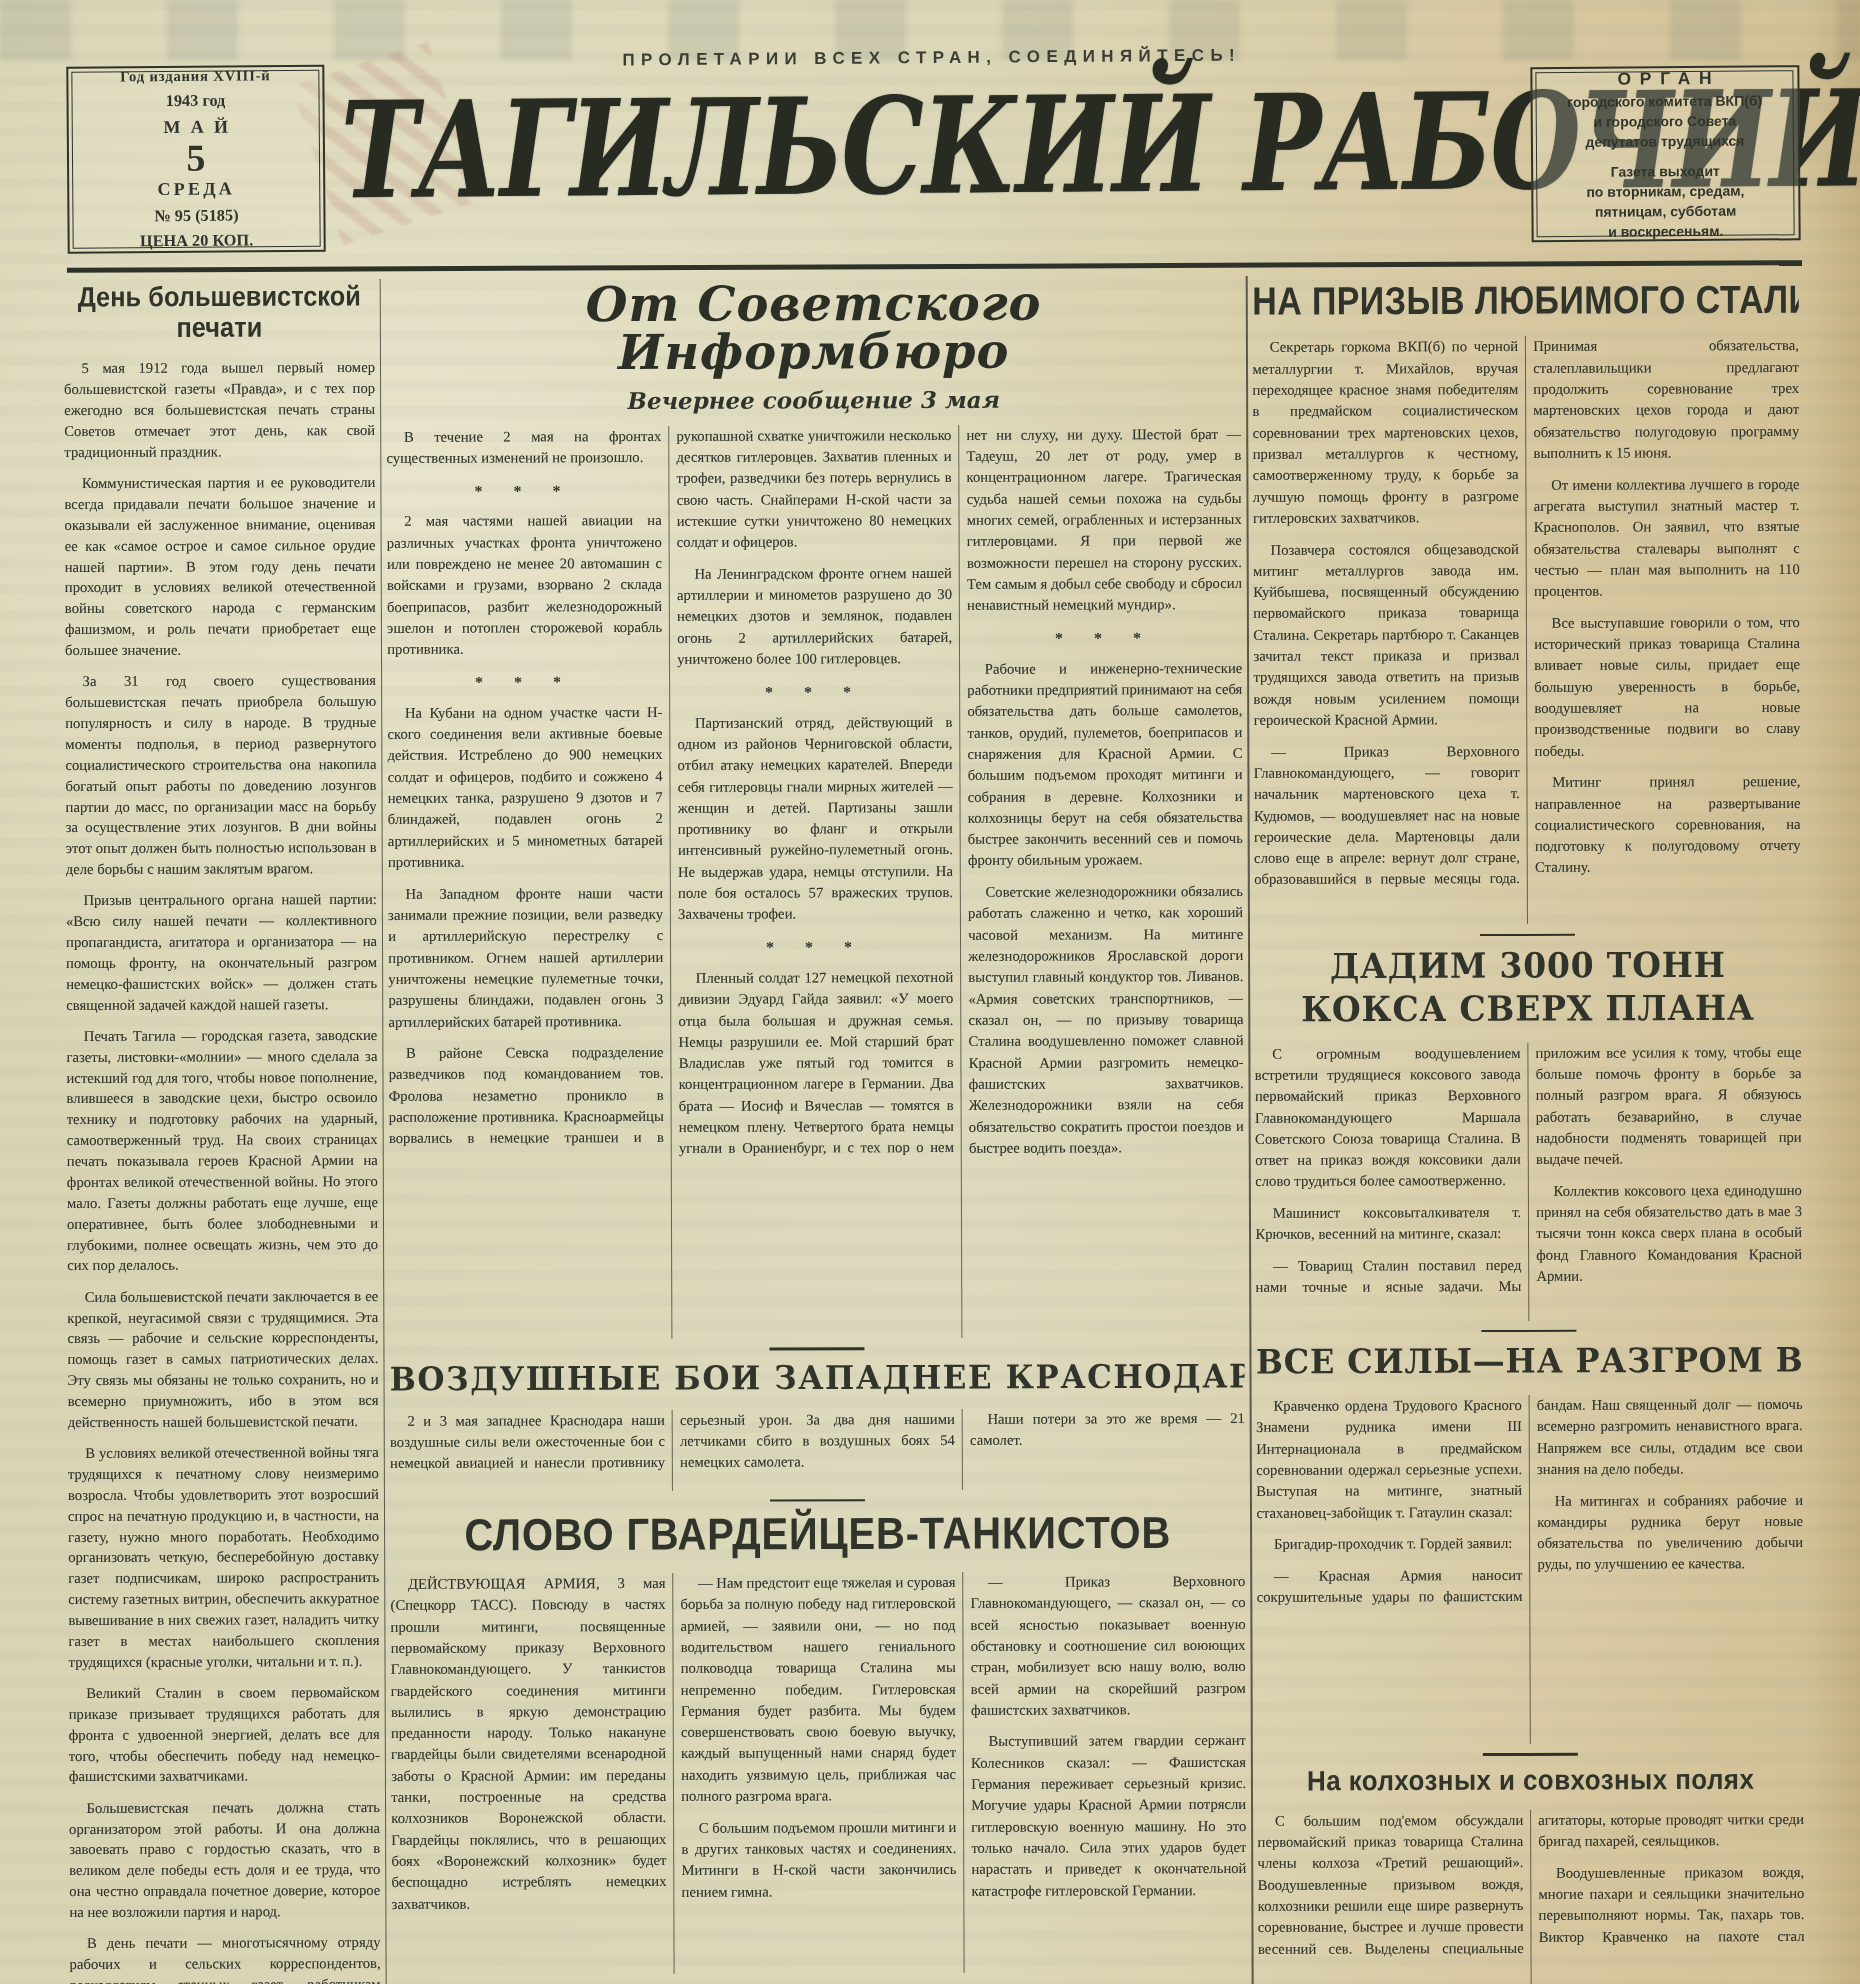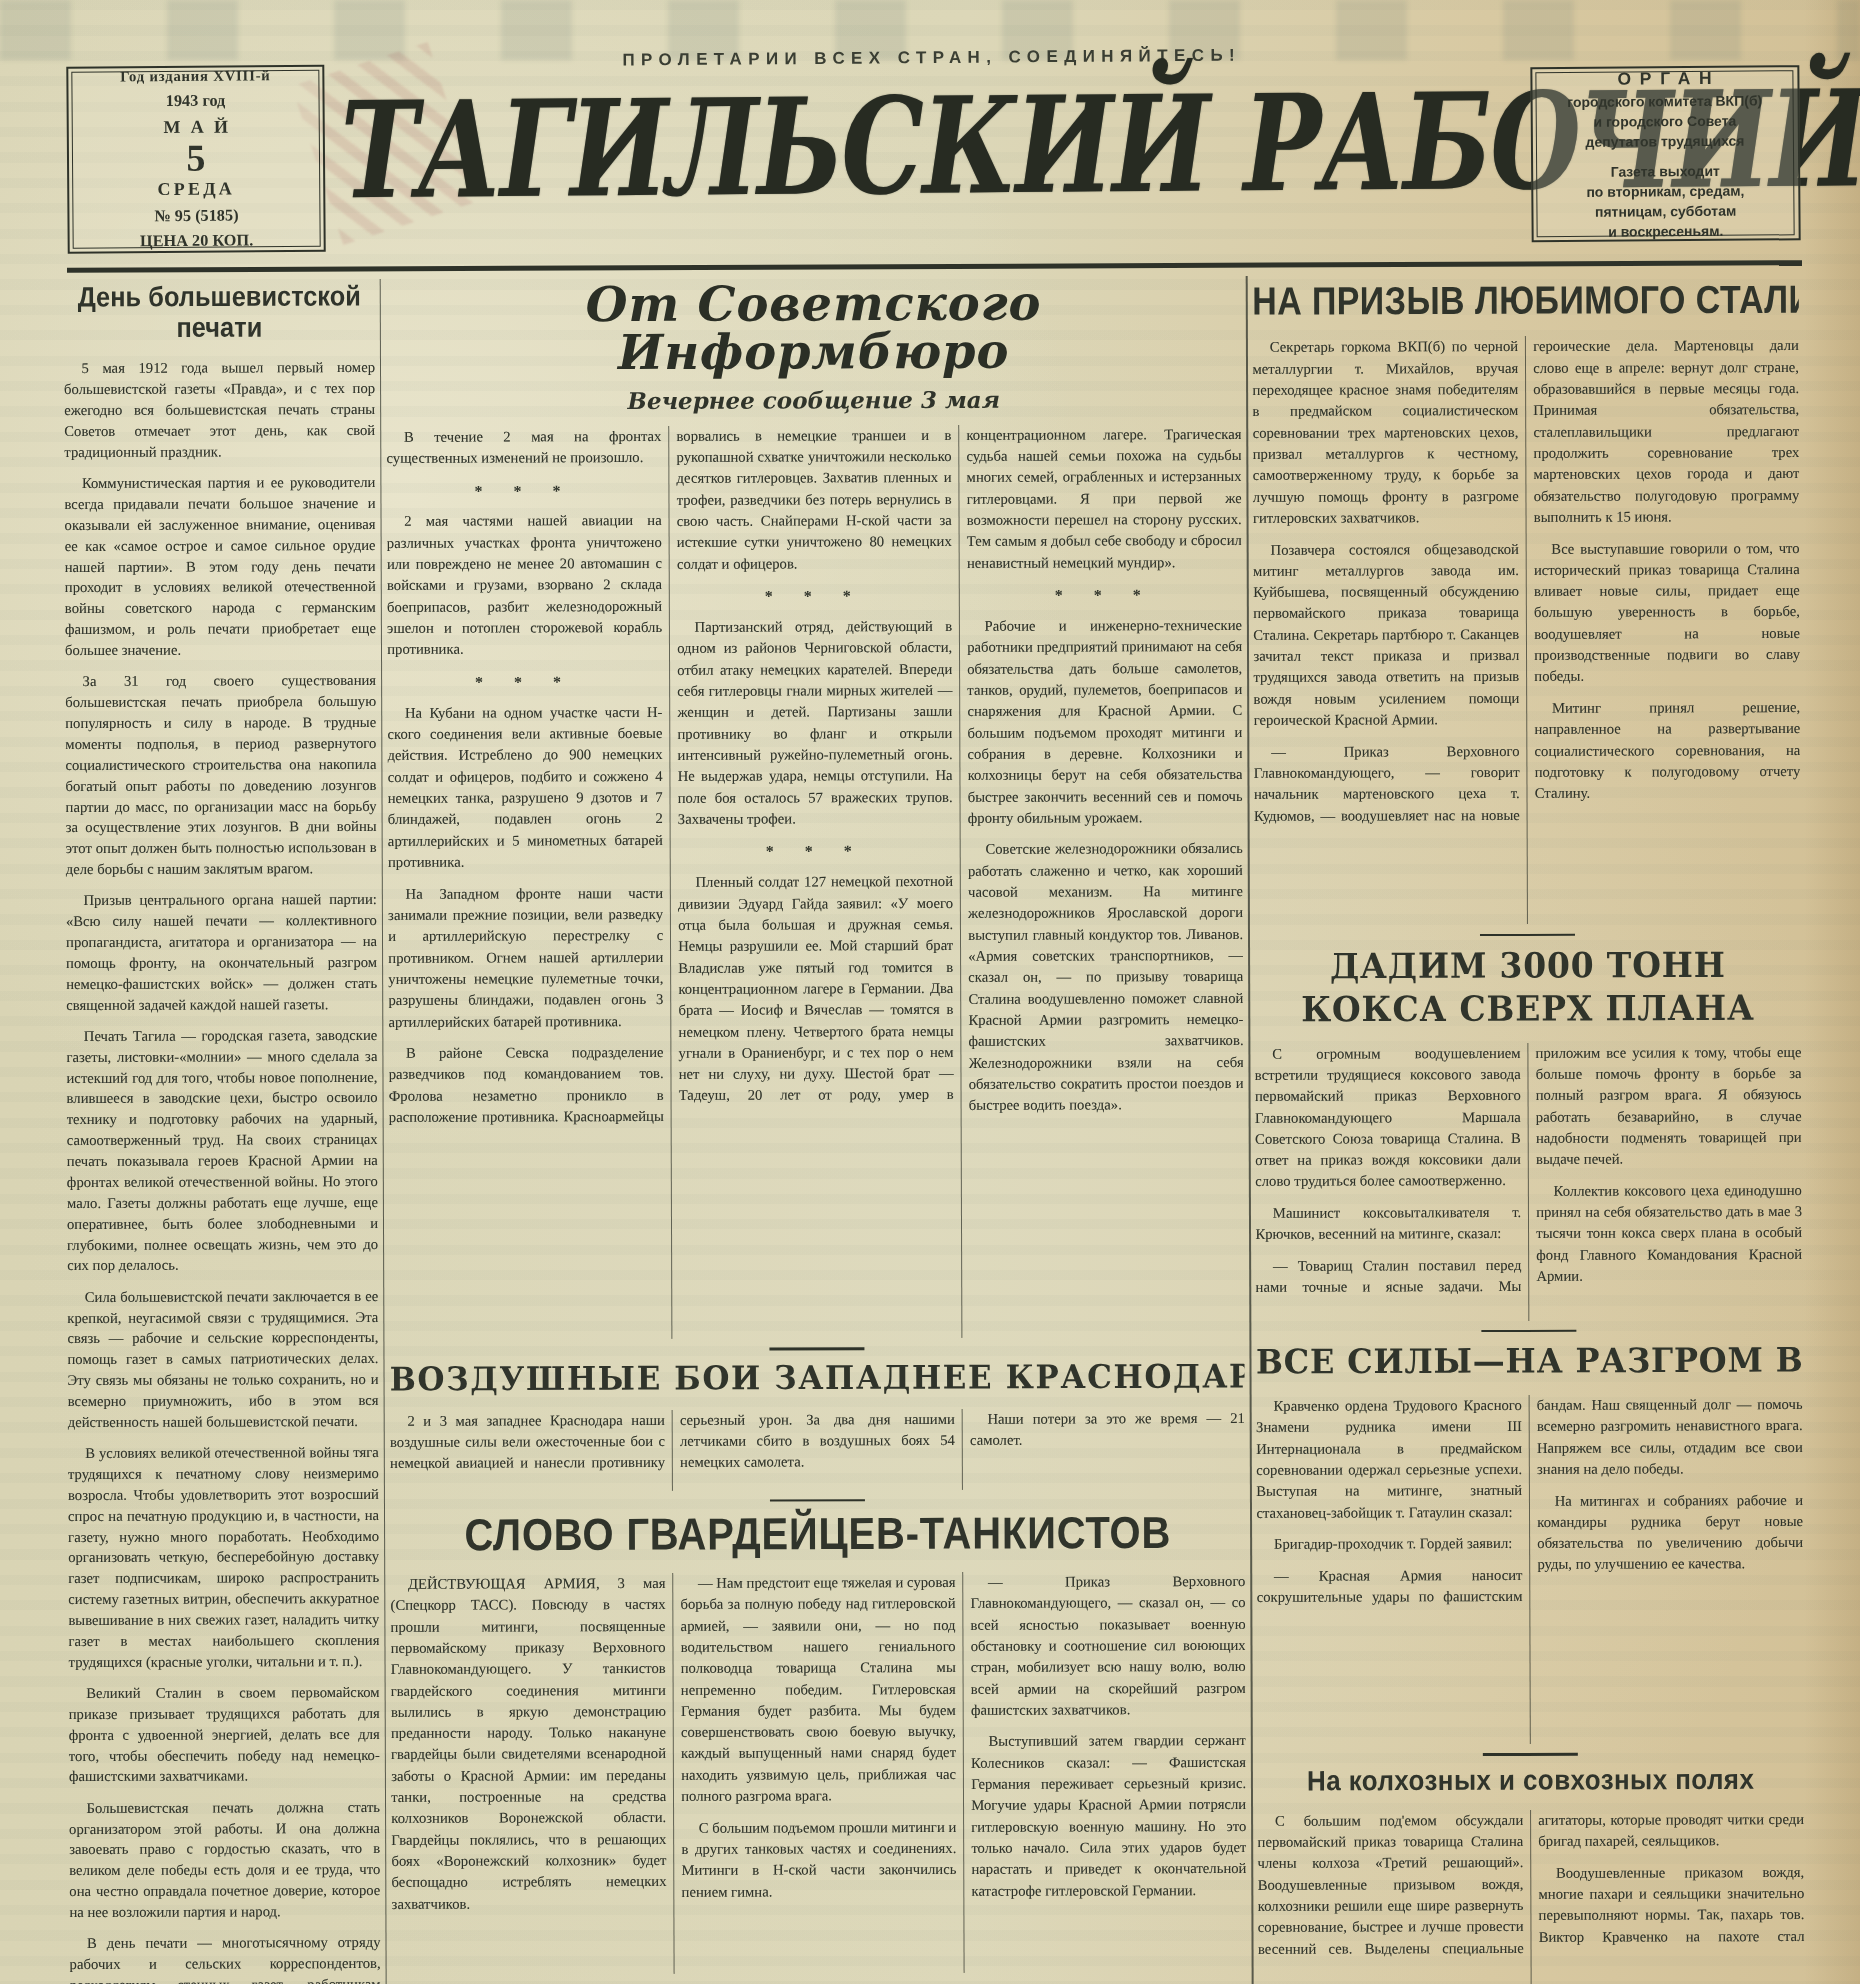--- a/index.html
+++ b/index.html
@@ -141,20 +141,21 @@
           <h1 class="ib-title">От Советского Информбюро</h1>
           <div class="ib-sub">Вечернее сообщение 3 мая</div>
           <div class="ib-body cols3">
             <p>В течение 2 мая на фронтах существенных изменений не произошло.</p>
             <div class="star">* * *</div>
             <p>2 мая частями нашей авиации на различных участках фронта уничтожено или повреждено не менее 20 автомашин с войсками и грузами, взорвано 2 склада боеприпасов, разбит железнодорожный эшелон и потоплен сторожевой корабль противника.</p>
             <div class="star">* * *</div>
             <p>На Кубани на одном участке части Н-ского соединения вели активные боевые действия. Истреблено до 900 немецких солдат и офицеров, подбито и сожжено 4 немецких танка, разрушено 9 дзотов и 7 блиндажей, подавлен огонь 2 артиллерийских и 5 минометных батарей противника.</p>
             <p>На Западном фронте наши части занимали прежние позиции, вели разведку и артиллерийскую перестрелку с противником. Огнем нашей артиллерии уничтожены немецкие пулеметные точки, разрушены блиндажи, подавлен огонь 3 артиллерийских батарей противника.</p>
             <p>В районе Севска подразделение разведчиков под командованием тов. Фролова незаметно проникло в расположение противника. Красноармейцы ворвались в немецкие траншеи и в рукопашной схватке уничтожили несколько десятков гитлеровцев. Захватив пленных и трофеи, разведчики без потерь вернулись в свою часть. Снайперами Н-ской части за истекшие сутки уничтожено 80 немецких солдат и офицеров.</p>
+            <p>На Ленинградском фронте огнем нашей артиллерии и минометов разрушено до 30 немецких дзотов и землянок, подавлен огонь 2 артиллерийских батарей, уничтожено более 100 гитлеровцев.</p>
             <div class="star">* * *</div>
             <p>Партизанский отряд, действующий в одном из районов Черниговской области, отбил атаку немецких карателей. Впереди себя гитлеровцы гнали мирных жителей — женщин и детей. Партизаны зашли противнику во фланг и открыли интенсивный ружейно-пулеметный огонь. Не выдержав удара, немцы отступили. На поле боя осталось 57 вражеских трупов. Захвачены трофеи.</p>
             <div class="star">* * *</div>
             <p>Пленный солдат 127 немецкой пехотной дивизии Эдуард Гайда заявил: «У моего отца была большая и дружная семья. Немцы разрушили ее. Мой старший брат Владислав уже пятый год томится в концентрационном лагере в Германии. Два брата — Иосиф и Вячеслав — томятся в немецком плену. Четвертого брата немцы угнали в Ораниенбург, и с тех пор о нем нет ни слуху, ни духу. Шестой брат — Тадеуш, 20 лет от роду, умер в концентрационном лагере. Трагическая судьба нашей семьи похожа на судьбы многих семей, ограбленных и истерзанных гитлеровцами. Я при первой же возможности перешел на сторону русских. Тем самым я добыл себе свободу и сбросил ненавистный немецкий мундир».</p>
             <div class="star">* * *</div>
             <p>Рабочие и инженерно-технические работники предприятий принимают на себя обязательства дать больше самолетов, танков, орудий, пулеметов, боеприпасов и снаряжения для Красной Армии. С большим подъемом проходят митинги и собрания в деревне. Колхозники и колхозницы берут на себя обязательства быстрее закончить весенний сев и помочь фронту обильным урожаем.</p>
             <p>Советские железнодорожники обязались работать слаженно и четко, как хороший часовой механизм. На митинге железнодорожников Ярославской дороги выступил главный кондуктор тов. Ливанов. «Армия советских транспортников, — сказал он, — по призыву товарища Сталина воодушевленно поможет славной Красной Армии разгромить немецко-фашистских захватчиков. Железнодорожники взяли на себя обязательство сократить простои поездов и быстрее водить поезда».</p>
           </div>
         </div>
 
@@ -185,20 +186,21 @@
 
       <div class="vrule"></div>
 
       <section class="col-right">
         <div>
           <h2 class="rz-title">НА ПРИЗЫВ ЛЮБИМОГО СТАЛИНА</h2>
           <div class="rz-body pz-body cols2">
             <p>Секретарь горкома ВКП(б) по черной металлургии т. Михайлов, вручая переходящее красное знамя победителям в предмайском социалистическом соревновании трех мартеновских цехов, призвал металлургов к честному, самоотверженному труду, к борьбе за лучшую помощь фронту в разгроме гитлеровских захватчиков.</p>
             <p>Позавчера состоялся общезаводской митинг металлургов завода им. Куйбышева, посвященный обсуждению первомайского приказа товарища Сталина. Секретарь партбюро т. Саканцев зачитал текст приказа и призвал трудящихся завода ответить на призыв вождя новым усилением помощи героической Красной Армии.</p>
             <p>— Приказ Верховного Главнокомандующего, — говорит начальник мартеновского цеха т. Кудюмов, — воодушевляет нас на новые героические дела. Мартеновцы дали слово еще в апреле: вернут долг стране, образовавшийся в первые месяцы года. Принимая обязательства, сталеплавильщики предлагают продолжить соревнование трех мартеновских цехов города и дают обязательство полугодовую программу выполнить к 15 июня.</p>
+            <p>От имени коллектива лучшего в городе агрегата выступил знатный мастер т. Краснополов. Он заявил, что взятые обязательства сталевары выполнят с честью — план мая выполнить на 110 процентов.</p>
             <p>Все выступавшие говорили о том, что исторический приказ товарища Сталина вливает новые силы, придает еще большую уверенность в борьбе, воодушевляет на новые производственные подвиги во славу победы.</p>
             <p>Митинг принял решение, направленное на развертывание социалистического соревнования, на подготовку к полугодовому отчету Сталину.</p>
           </div>
         </div>
 
         <div class="hrule-short"></div>
 
         <div>
           <h2 class="h-serif dd-title">ДАДИМ 3000 ТОНН КОКСА СВЕРХ ПЛАНА</h2>
           <div class="rz-body dd-body cols2">

